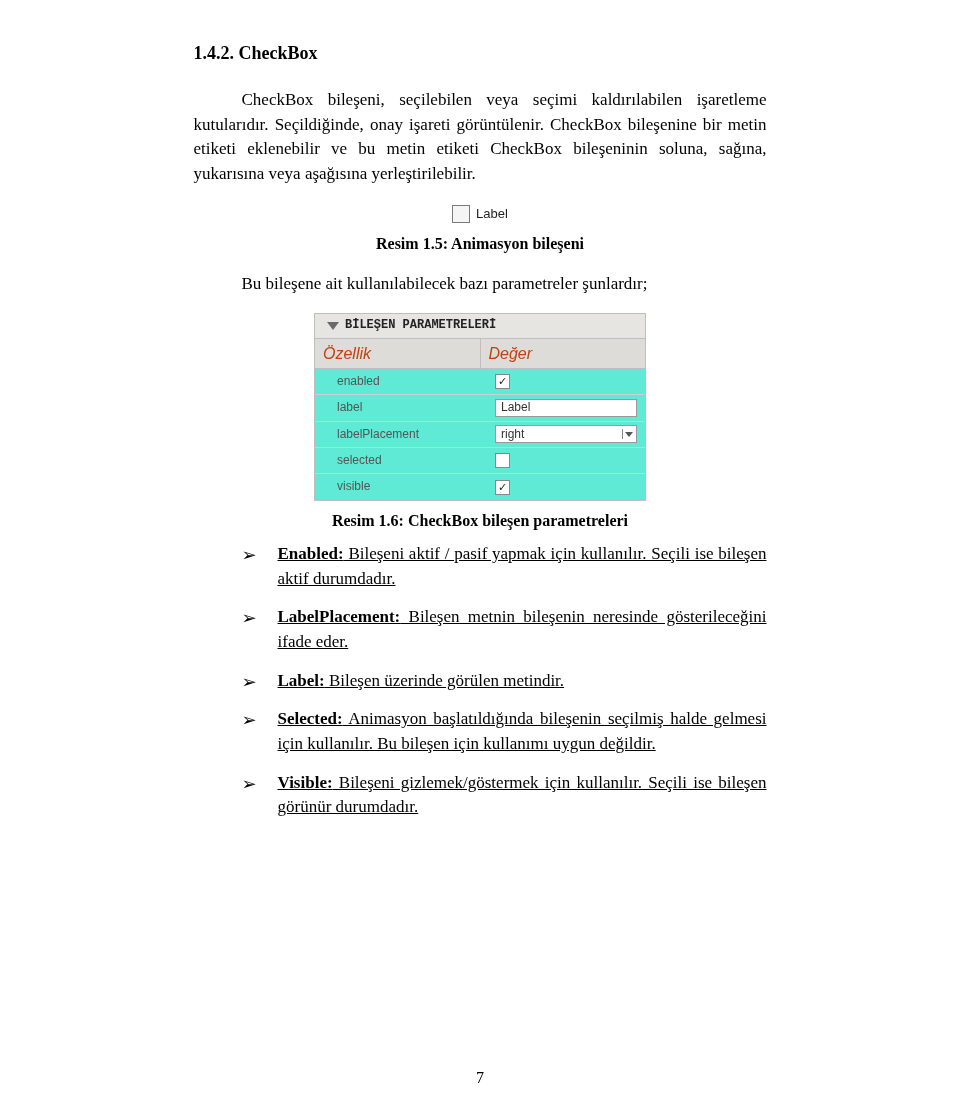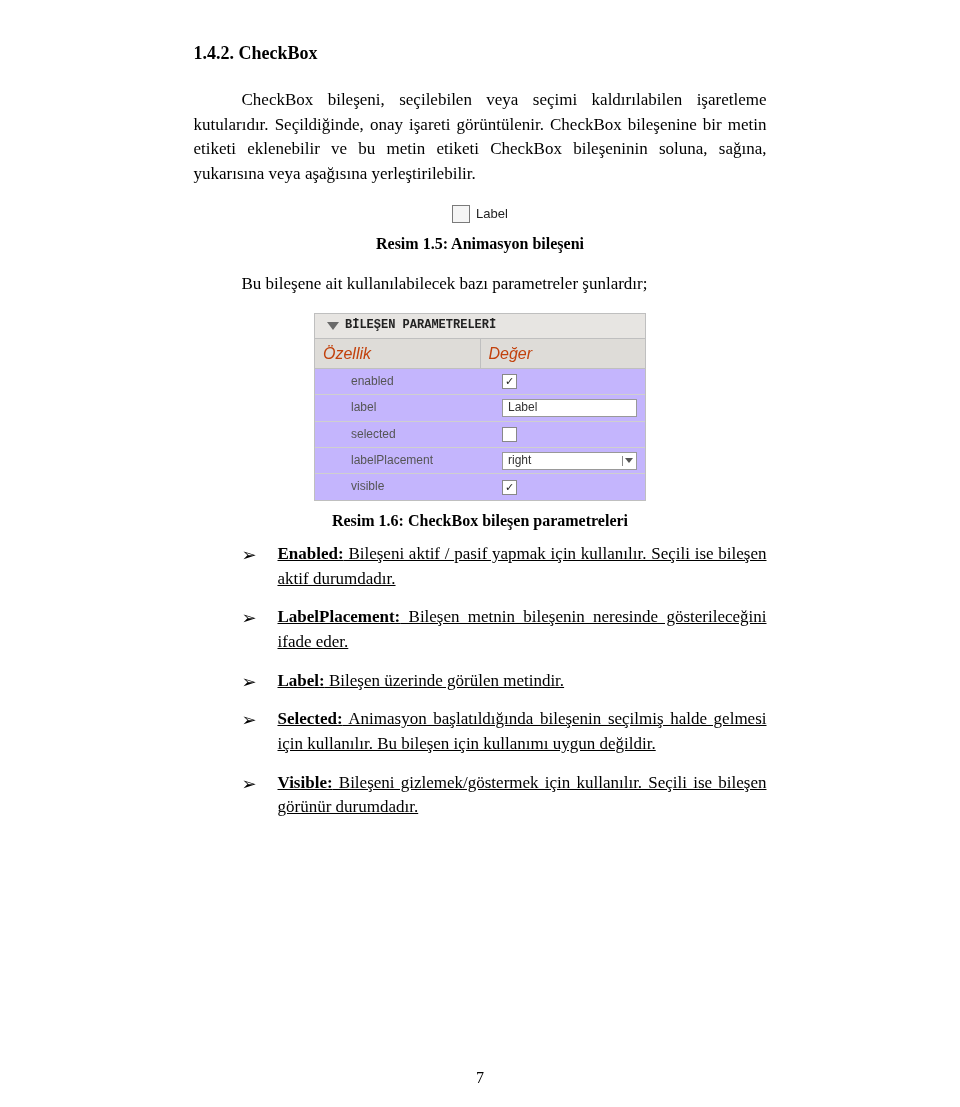--- a/index.html
+++ b/index.html
@@ -88,22 +88,21 @@
     flex:1; padding:3px 8px;
     border-right:1px solid #bfbfbf;
     font-size:16px;
     color:#c2410c;
     font-style:italic;
   }
   .cols div:last-child{border-right:none;}
   .prow{
     display:flex;
     border-bottom:1px solid #cfcfcf;
-    background:#c4b5fd;
-    padding-left:14px;
+    background:#5eead4;
   }
   .prow:last-child{border-bottom:none;}
   .prow .pname{
     flex:1;
     padding:4px 8px 4px 22px;
     color:#555;
   }
   .prow .pval{
     flex:1;
     padding:3px 8px;
@@ -206,44 +205,44 @@
       <div class="pname">enabled</div>
       <div class="pval">
           <span class="mini-check">✓</span>
         </div>
     </div>
 
     <div class="prow">
       <div class="pname">label</div>
       <div class="pval">
           <span class="mini-input">Label</span>
-        </div>
-    </div>
-
-    <div class="prow">
-      <div class="pname">selected</div>
-      <div class="pval">
-          <span class="mini-check"></span>
         </div>
     </div>
 
     <div class="prow">
       <div class="pname">labelPlacement</div>
       <div class="pval">
         <span class="mini-select">
           <span>right</span>
           <span class="combo-btn">
             <span class="vbar"></span>
             <span class="dd"></span>
           </span>
         </span>
       </div>
     </div>
 
     <div class="prow">
+      <div class="pname">selected</div>
+      <div class="pval">
+          <span class="mini-check"></span>
+        </div>
+    </div>
+
+    <div class="prow">
       <div class="pname">visible</div>
       <div class="pval">
           <span class="mini-check">✓</span>
         </div>
     </div>
   </div>
 
   <div class="caption">Resim 1.6: CheckBox bileşen parametreleri</div>
 
   <ul class="bullets">

